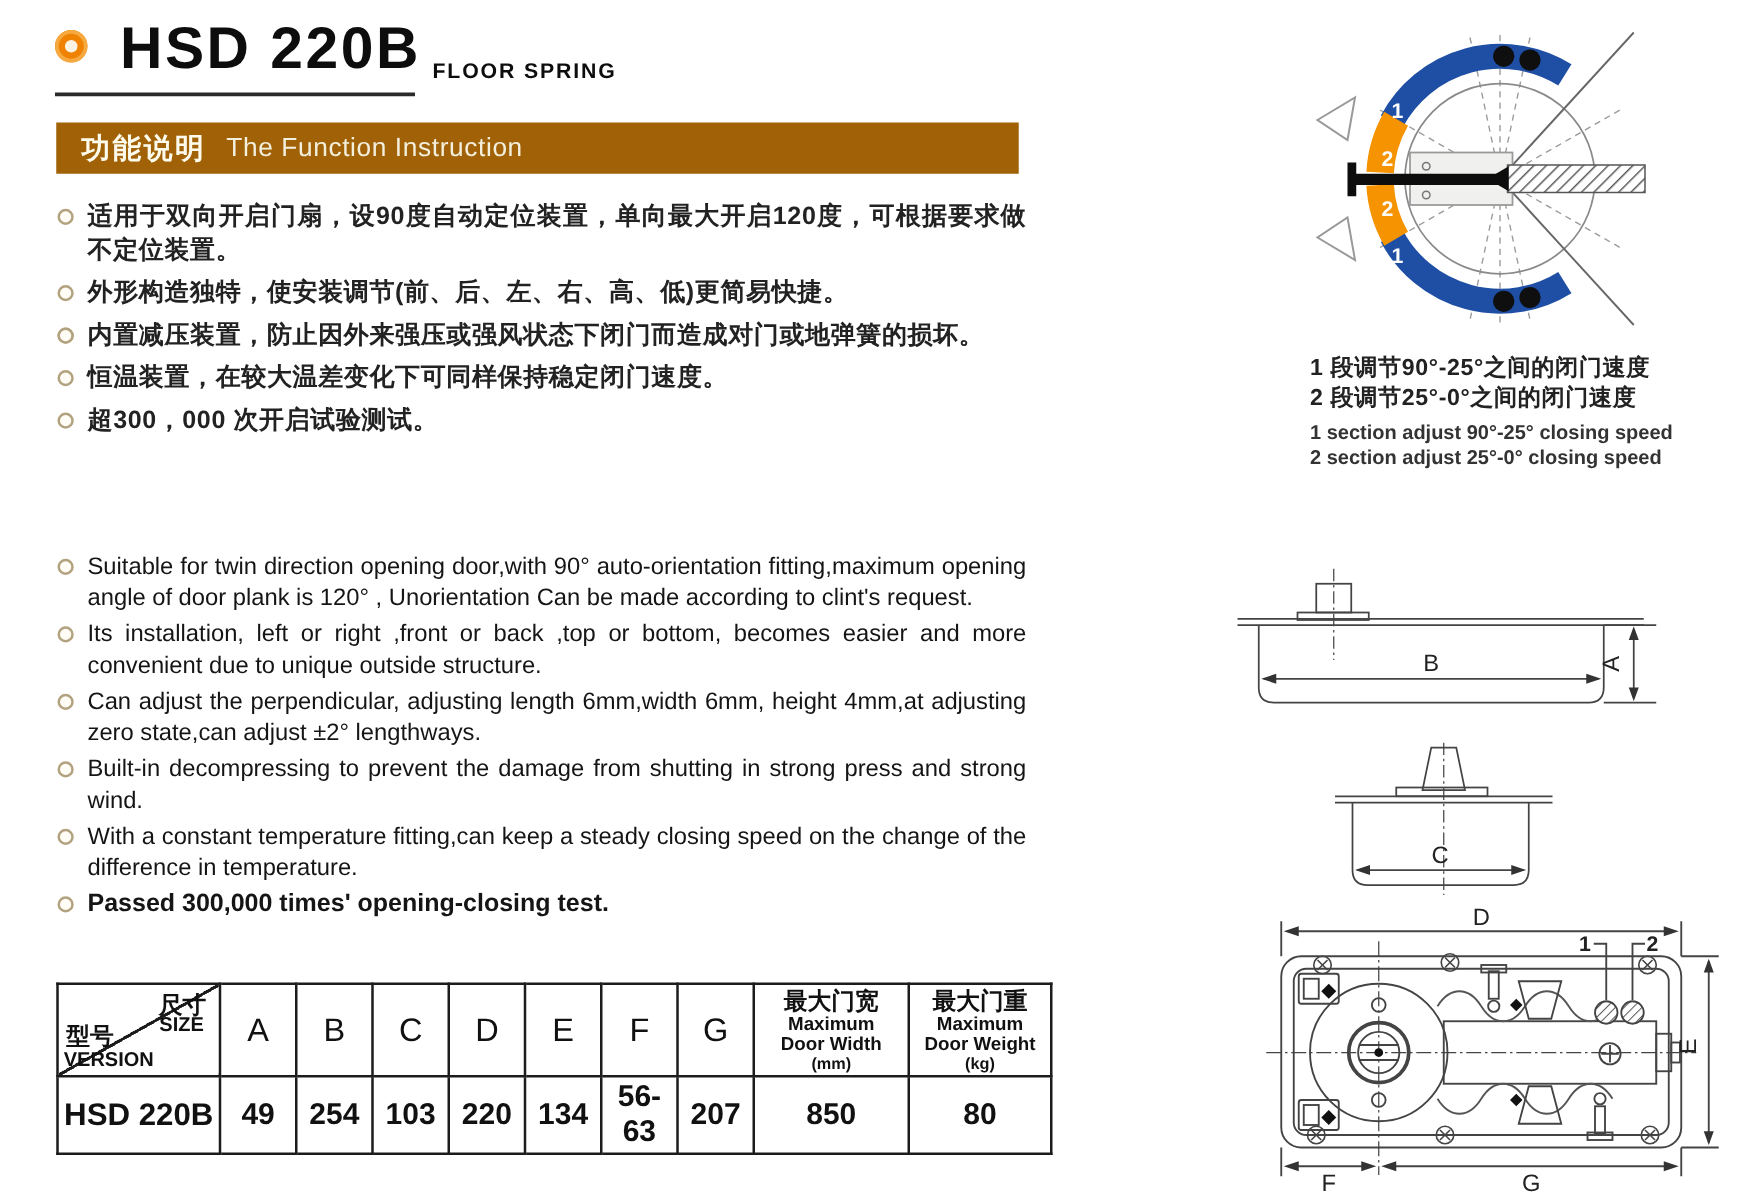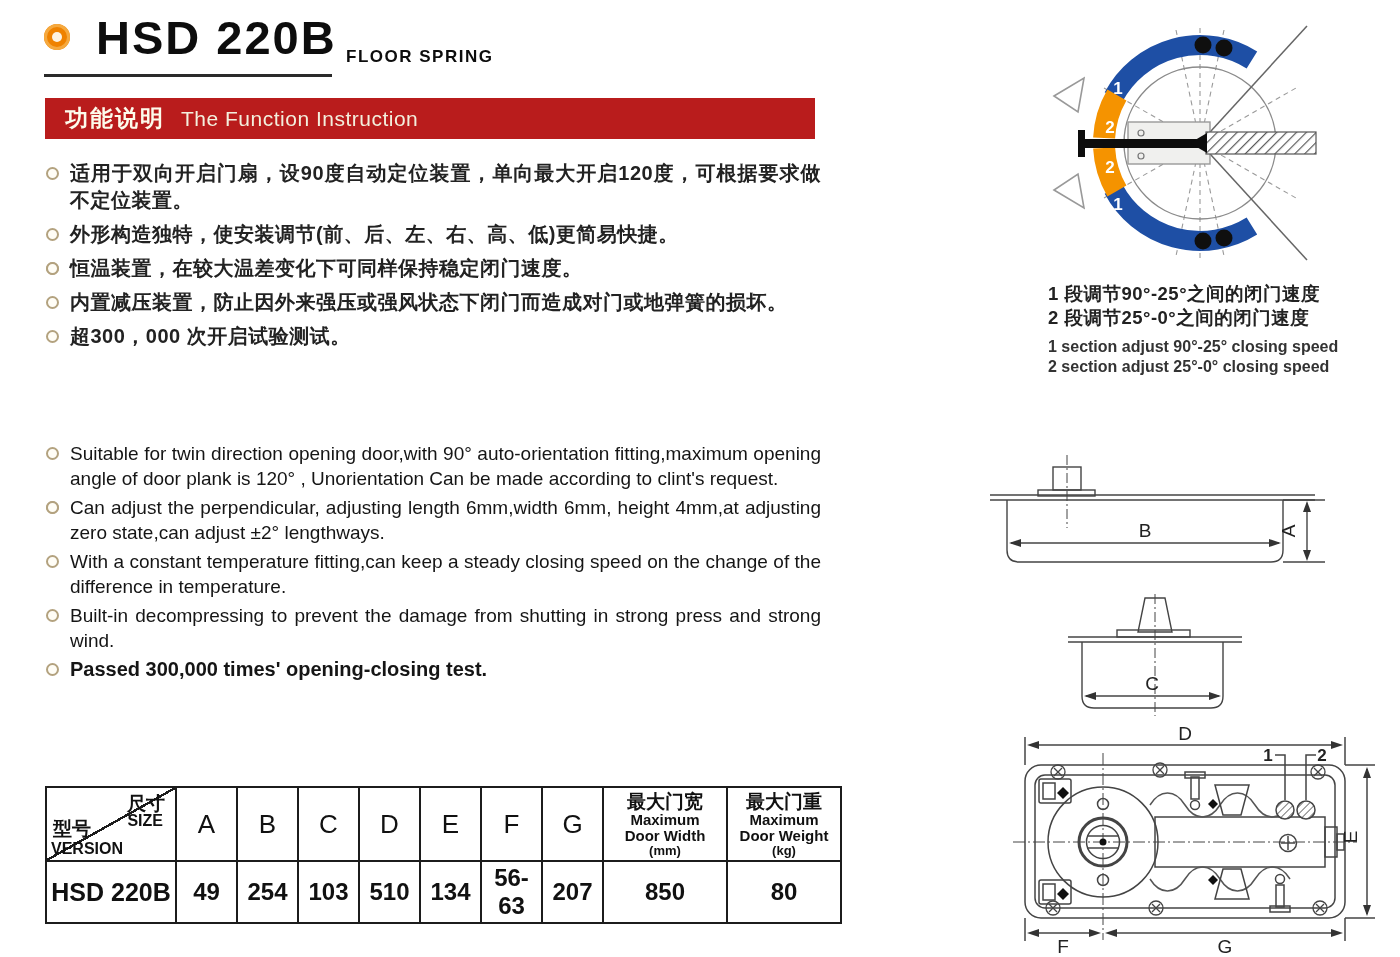--- a/index.html
+++ b/index.html
@@ -9,21 +9,21 @@
   
   .logo{position:absolute;left:44px;top:24px;width:26px;height:26px;border-radius:50%;
         background:#ef8200;box-shadow:inset 0 0 0 3px #f5a93f;}
   .logo::after{content:"";position:absolute;left:8px;top:8px;width:10px;height:10px;
         border-radius:50%;background:#fdf3e2;}
   .title{position:absolute;left:96px;top:10px;font-size:47px;font-weight:800;letter-spacing:2px;color:#0d0d0d;}
   .title-underline{position:absolute;left:44px;top:74px;width:288px;height:3px;background:#2a2a2a;}
   .subtitle{position:absolute;left:346px;top:47px;font-size:17px;font-weight:800;letter-spacing:1.5px;color:#0d0d0d;}
 
   
-  .section-bar{position:absolute;left:45px;top:98px;width:770px;height:41px;background:#b91c1c;
+  .section-bar{position:absolute;left:45px;top:98px;width:770px;height:41px;background:#a16207;
         display:flex;align-items:center;padding-left:20px;box-sizing:border-box;}
   .section-bar .zh{font-size:23px;font-weight:800;color:#fdfbec;letter-spacing:2px;}
   .section-bar .en{font-size:21px;font-weight:400;color:#f3efdd;margin-left:16px;letter-spacing:0.5px;}
 
   
   .feat{position:absolute;left:45px;margin:0;padding:0;list-style:none;width:776px;}
   .feat li{position:relative;padding-left:25px;text-align:justify;}
   .feat .dot{position:absolute;left:1px;width:9px;height:9px;border:2.5px solid #b3a27f;
         border-radius:50%;background:#fffdf6;}
   .feat-zh{top:160px;}
@@ -75,31 +75,31 @@
 
   <div class="section-bar">
     <span class="zh">功能说明</span>
     <span class="en">The Function Instruction</span>
   </div>
 
   <ul class="feat feat-zh">
     <li><span class="dot"></span><span>适用于双向开启门扇，设90度自动定位装置，单向最大开启120度，可根据要求做不定位装置。</span></li>
     <li><span class="dot"></span><span>外形构造独特，使安装调节(前、后、左、右、高、低)更简易快捷。</span></li>
     <li><span class="dot"></span></li>
+    <li><span class="dot"></span><span>内置减压装置，防止因外来强压或强风状态下闭门而造成对门或地弹簧的损坏。</span></li>
     <li><span class="dot"></span><span>恒温装置，在较大温差变化下可同样保持稳定闭门速度。</span></li>
-    <li><span class="dot"></span><span>内置减压装置，防止因外来强压或强风状态下闭门而造成对门或地弹簧的损坏。</span></li>
     <li><span class="dot"></span><span>超300，000 次开启试验测试。</span></li>
   </ul>
 
   <ul class="feat feat-en">
     <li><span class="dot"></span><span>Suitable for twin direction opening door,with 90° auto-orientation fitting,maximum opening angle of door plank is 120° , Unorientation Can be made according to clint's request.</span></li>
-    <li><span class="dot"></span></li>
+    <li><span class="dot"></span><span>Its installation, left or right ,front or back ,top or bottom, becomes easier and more convenient due to unique outside structure.</span></li>
     <li><span class="dot"></span><span>Can adjust the perpendicular, adjusting length 6mm,width 6mm, height 4mm,at adjusting zero state,can adjust ±2° lengthways.</span></li>
+    <li><span class="dot"></span><span>Built-in decompressing  to prevent the damage from shutting in strong press and strong wind.</span></li>
     <li><span class="dot"></span><span>With a constant temperature fitting,can keep a steady closing speed on the change of the difference in temperature.</span></li>
-    <li><span class="dot"></span><span>Built-in decompressing  to prevent the damage from shutting in strong press and strong wind.</span></li>
     <li class="bold"><span class="dot"></span><span>Passed 300,000 times' opening-closing test.</span></li>
   </ul>
 
   <svg class="abs" style="left:1020px;top:12px;" width="360" height="262" viewBox="0 0 360 262">
     <defs>
       <pattern id="wallhatch" width="7" height="7" patternUnits="userSpaceOnUse" patternTransform="rotate(45)">
         <rect width="7" height="7" fill="#fff"></rect>
         <line x1="0" y1="0" x2="0" y2="7" stroke="#5a5a5a" stroke-width="2.4"></line>
       </pattern>
     </defs>
@@ -347,21 +347,21 @@
         <span class="en">Maximum</span>
         <span class="en">Door Weight</span>
         <span class="unit">(kg)</span>
       </th>
     </tr>
     <tr class="data">
       <td class="ver">HSD 220B</td>
       <td>49</td>
       <td>254</td>
       <td>103</td>
-      <td>510</td>
+      <td>220</td>
       <td>134</td>
       <td>56-63</td>
       <td>207</td>
       <td>850</td>
       <td>80</td>
     </tr>
   </tbody>
     </table>
 
 </div>

